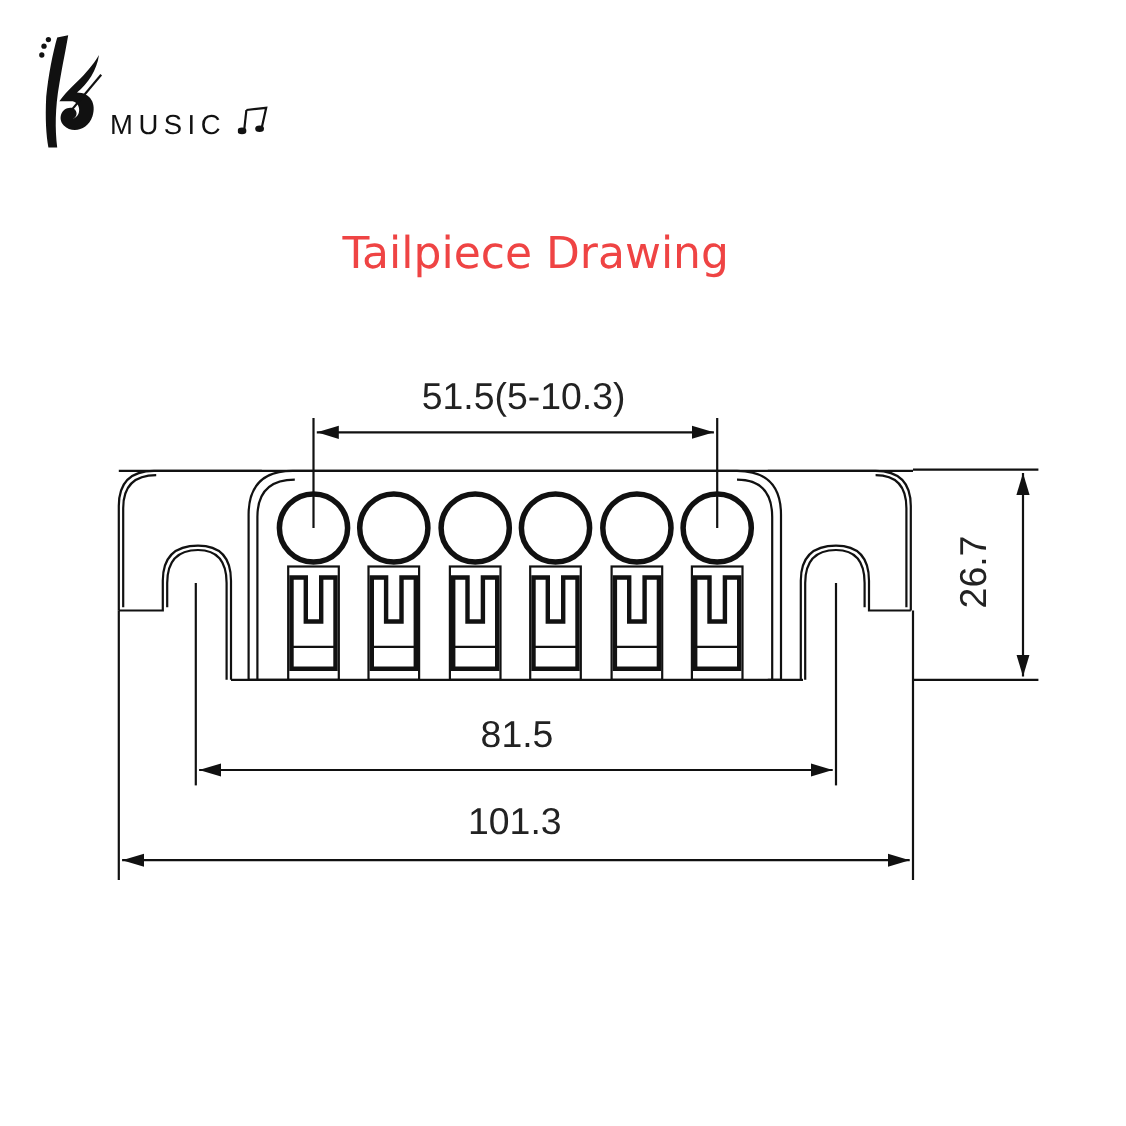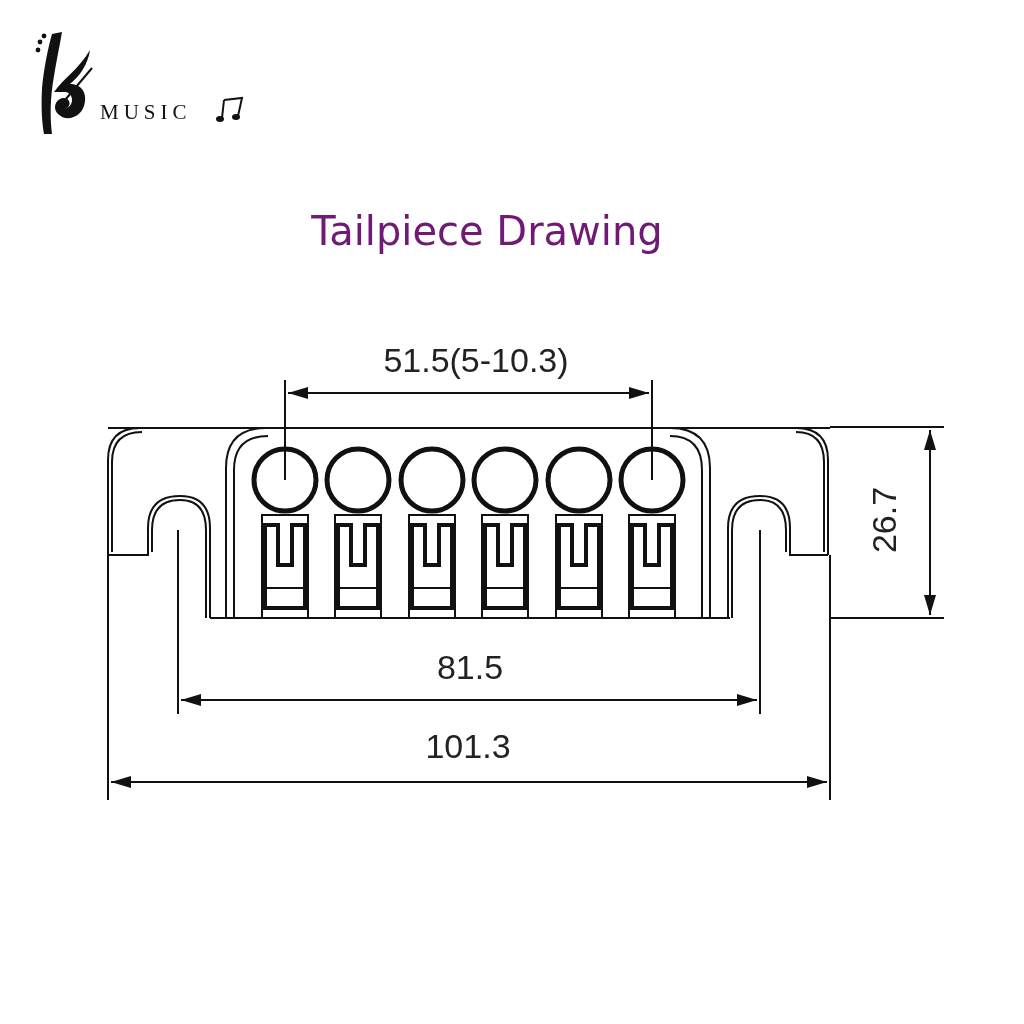--- a/index.html
+++ b/index.html
@@ -1,20 +1,20 @@
 <!DOCTYPE html>
 <html><head>
   <meta charset="utf-8">
   <style>
     html, body { margin: 0; padding: 0; background: #ffffff; }
     body { width: 1024px; height: 1024px; position: relative; overflow: hidden; font-family: "DejaVu Sans", sans-serif; }
     .logo { position: absolute; left: 30px; top: 28px; width: 220px; height: 110px; }
     .logo-word { position: absolute; left: 66px; top: 14px; font-family: "Liberation Sans", sans-serif; font-weight: 700; font-size: 56px; color: #111; letter-spacing: 1px; line-height: 1; }
-    .logo-sub { position: absolute; left: 70px; top: 74px; font-family: Liberation Serif, serif; font-size: 21px; color: #111; letter-spacing: 5px; line-height: 1; }
-    .title { position: absolute; left: 0; width: 974px; top: 207px; text-align: center; font-family: "DejaVu Sans", sans-serif; font-size: 40px; color: #701a75; line-height: 1.2; }
+    .logo-sub { position: absolute; left: 70px; top: 74px; font-family: Liberation Sans, sans-serif; font-size: 25px; color: #111; letter-spacing: 5px; line-height: 1; }
+    .title { position: absolute; left: 0; width: 974px; top: 207px; text-align: center; font-family: "DejaVu Sans", sans-serif; font-size: 40px; color: #ef4444; line-height: 1.2; }
     svg.drawing { position: absolute; left: 0; top: 0; }
     .dim { font-family: "Liberation Sans", sans-serif; font-size: 34px; fill: #222; }
   </style>
 </head>
 <body>
 
 <div class="logo">
   <svg width="70" height="110" viewBox="0 0 70 110" style="position:absolute;left:0;top:0;">
 
     <path d="M22 6 C 18 20, 14 40, 12 60 C 11 80, 12 95, 14 106 L 22 106 C 20 90, 20 70, 24 48 C 27 30, 30 16, 32 4 Z" fill="#111"></path>

